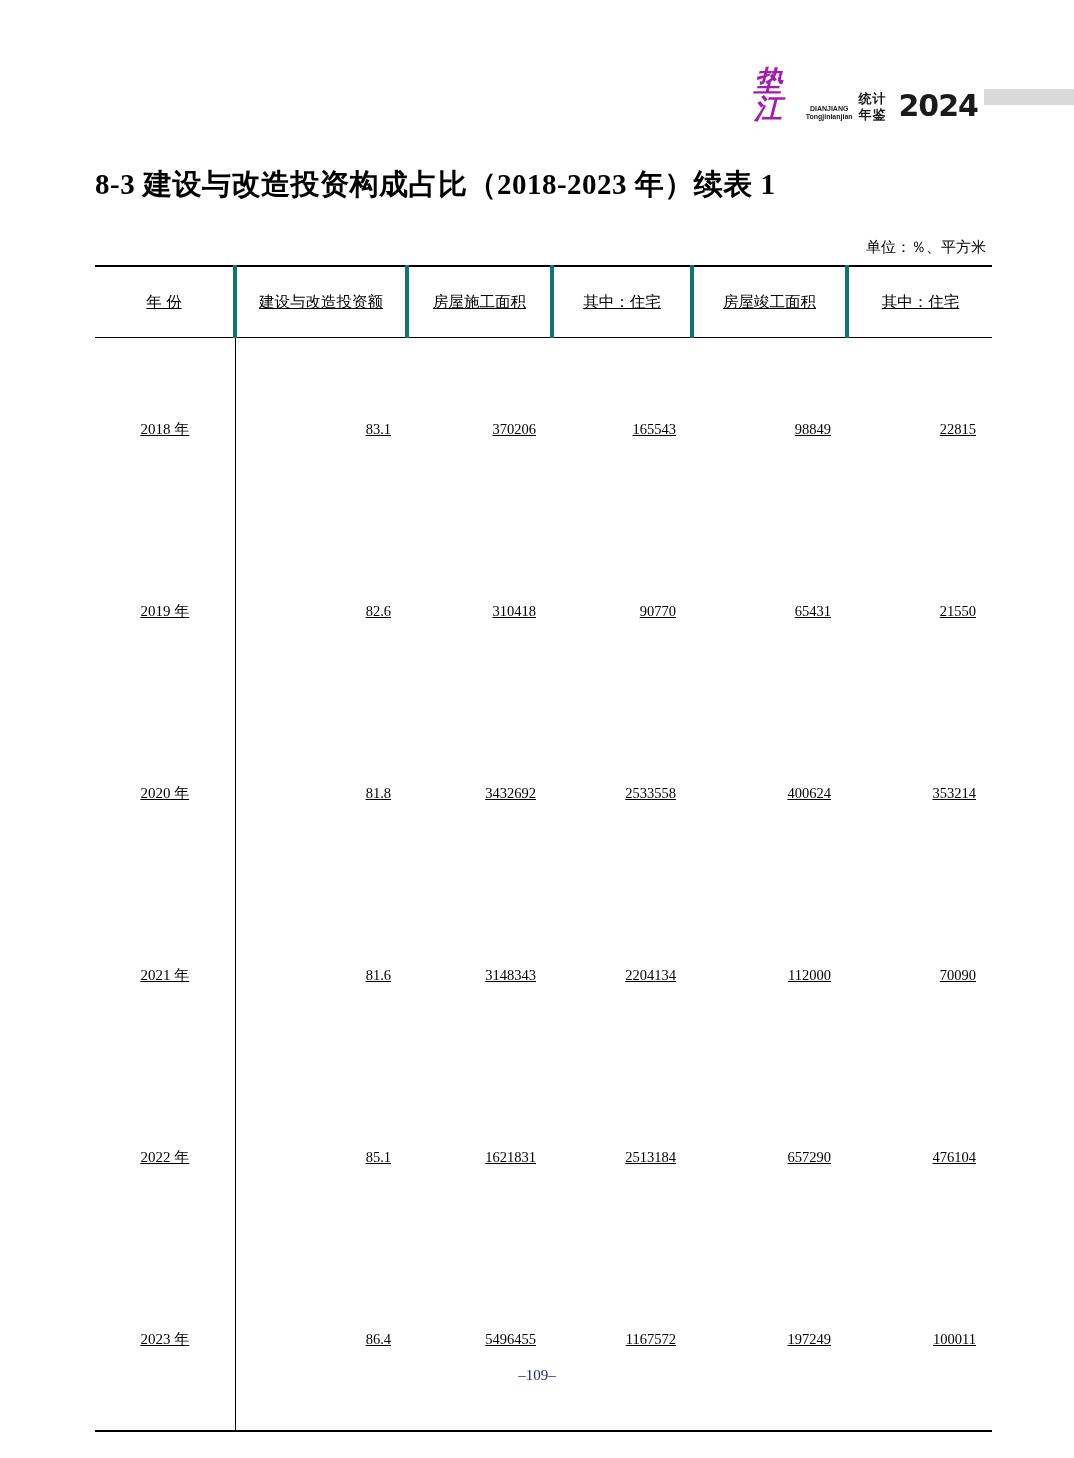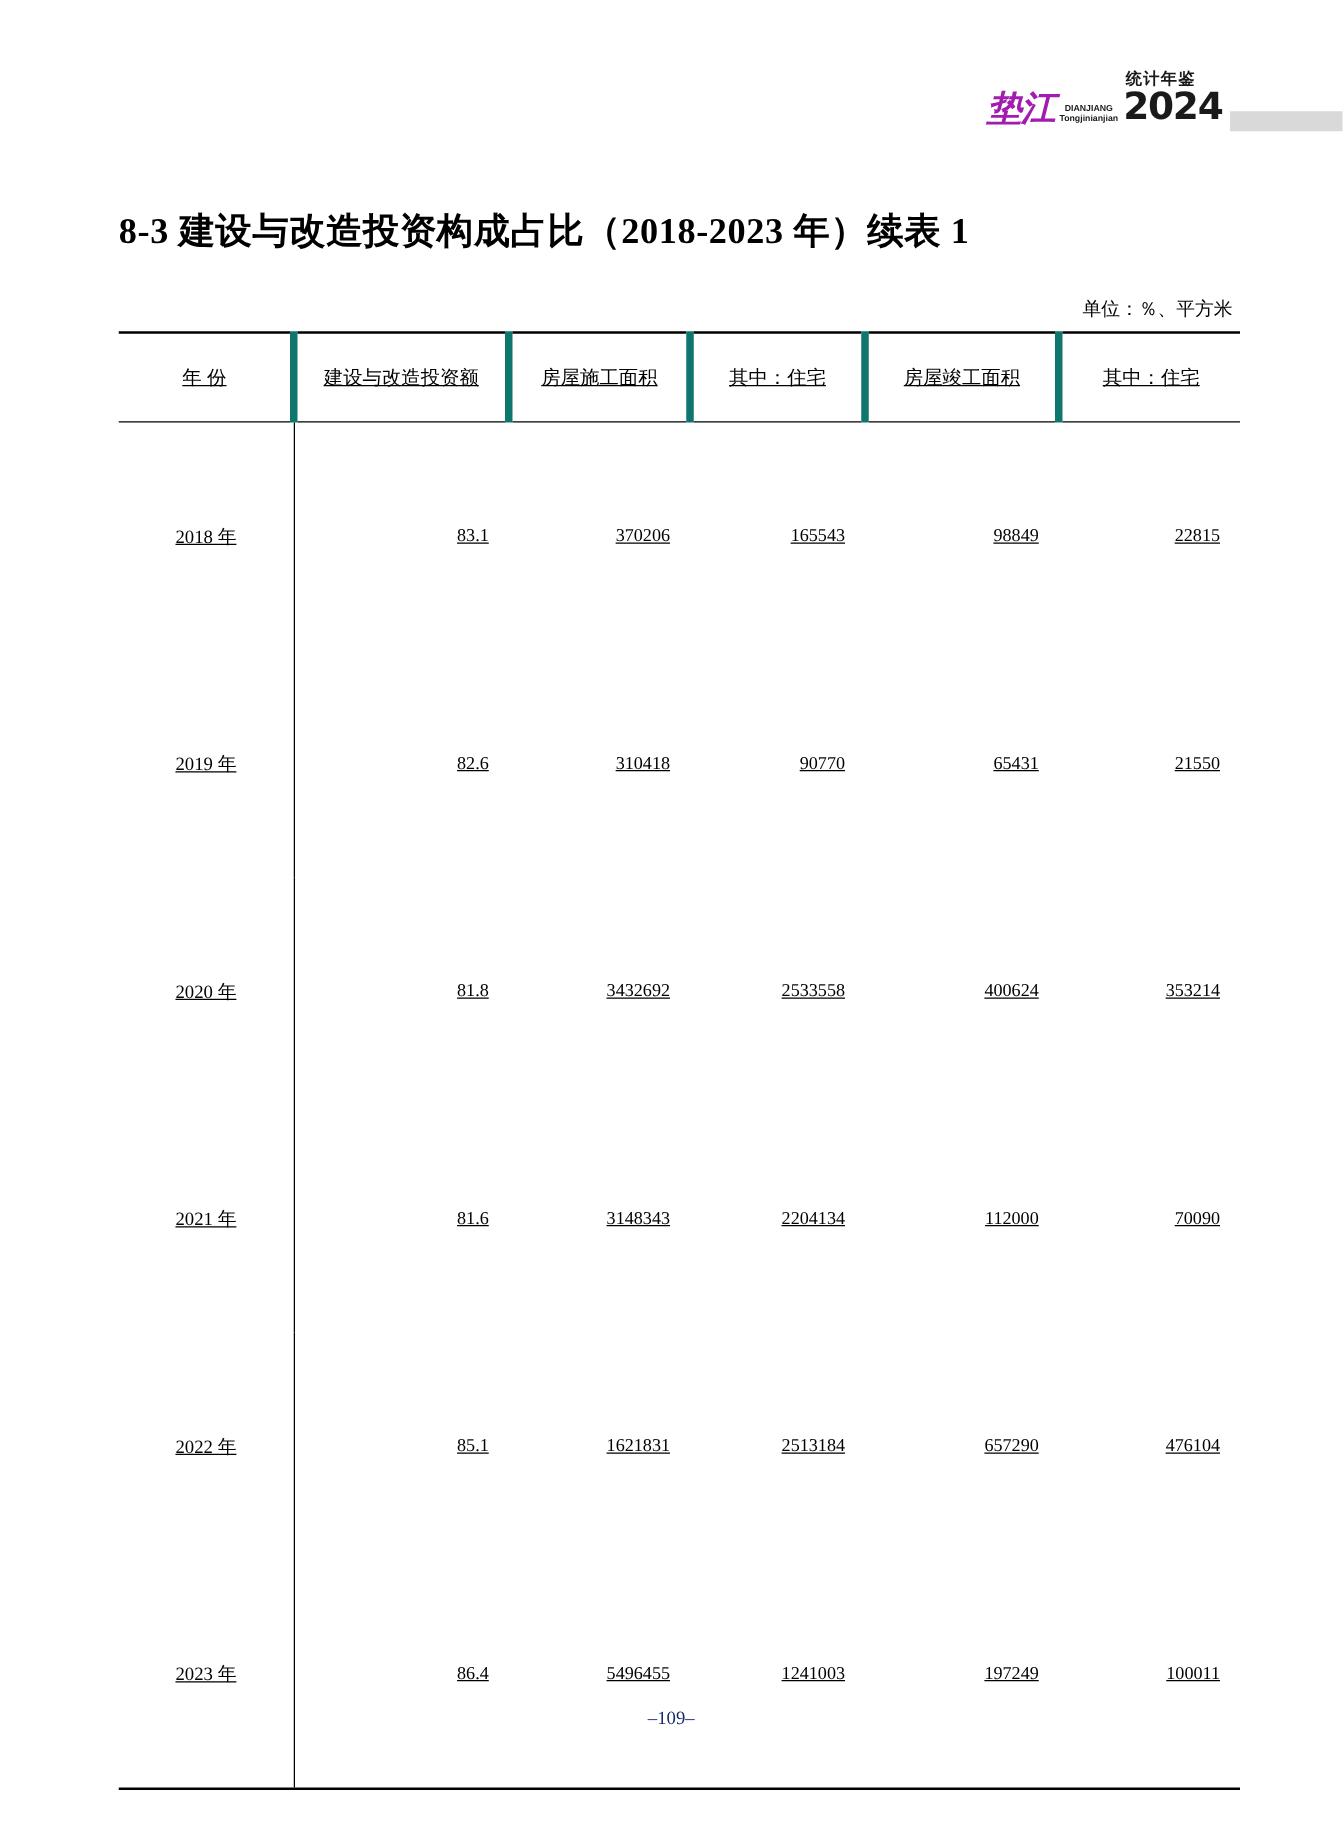--- a/index.html
+++ b/index.html
@@ -54,23 +54,24 @@
     font-size: 7px;
     font-weight: bold;
     color: #1a1a1a;
     letter-spacing: 0px;
     line-height: 1.15;
     text-align: center;
     margin-bottom: 2px;
   }
   .logo-right {
     display: flex;
-    flex-direction: column;
+    flex-direction: row;
     align-items: flex-start;
     margin-bottom: 1px;
+    margin-top: 36px;
   }
   .logo-sub {
     font-family: "Liberation Sans", sans-serif;
     font-size: 13px;
     font-weight: bold;
     color: #1a1a1a;
     letter-spacing: 1px;
     line-height: 1.2;
     padding-left: 2px;
   }
@@ -115,21 +116,21 @@
     width: 897px;
     table-layout: fixed;
     text-decoration: underline;
   }
   table.data thead th {
     font-weight: normal;
     font-size: 15.5px;
     text-align: center;
     vertical-align: middle;
     height: 68px;
-    border-left: 6px solid #0f766e;
+    border-left: 4px solid #0f766e;
     border-right: 1px solid #000;
     font-family: "Liberation Sans", "DejaVu Sans", sans-serif;
   }
   table.data thead th.first {
     border-left: none;
   }
   table.data thead th.last {
     border-right: none;
   }
   table.data thead tr {
@@ -255,21 +256,21 @@
         <td class="num c1">85.1</td>
         <td class="num">1621831</td>
         <td class="num">2513184</td>
         <td class="num">657290</td>
         <td class="num">476104</td>
       </tr>
       <tr>
         <td class="year">2023 年</td>
         <td class="num c1">86.4</td>
         <td class="num">5496455</td>
-        <td class="num">1241003</td>
+        <td class="num">1167572</td>
         <td class="num">197249</td>
         <td class="num">100011</td>
       </tr>
     </tbody>
   </table>
   <div class="table-bottom-rule"></div>
 </div>
 
 <div class="page-number">–109–</div>
 

